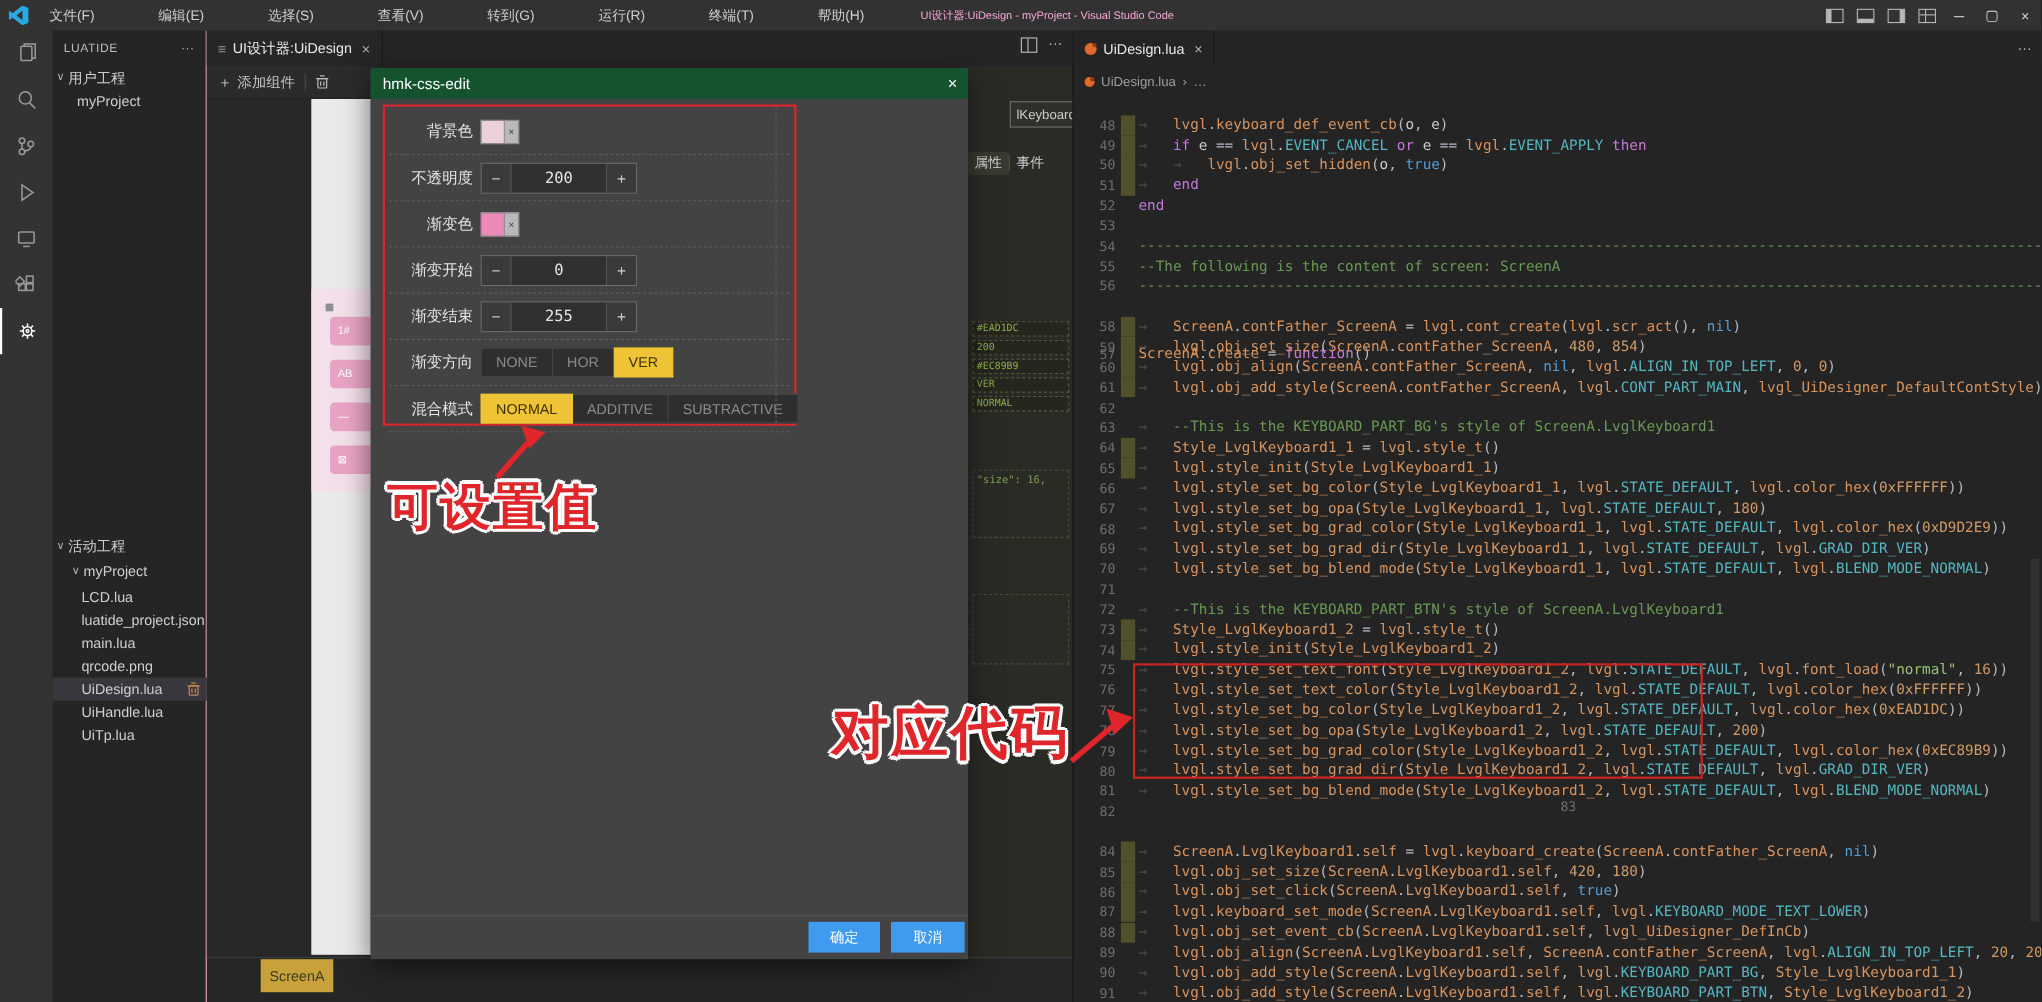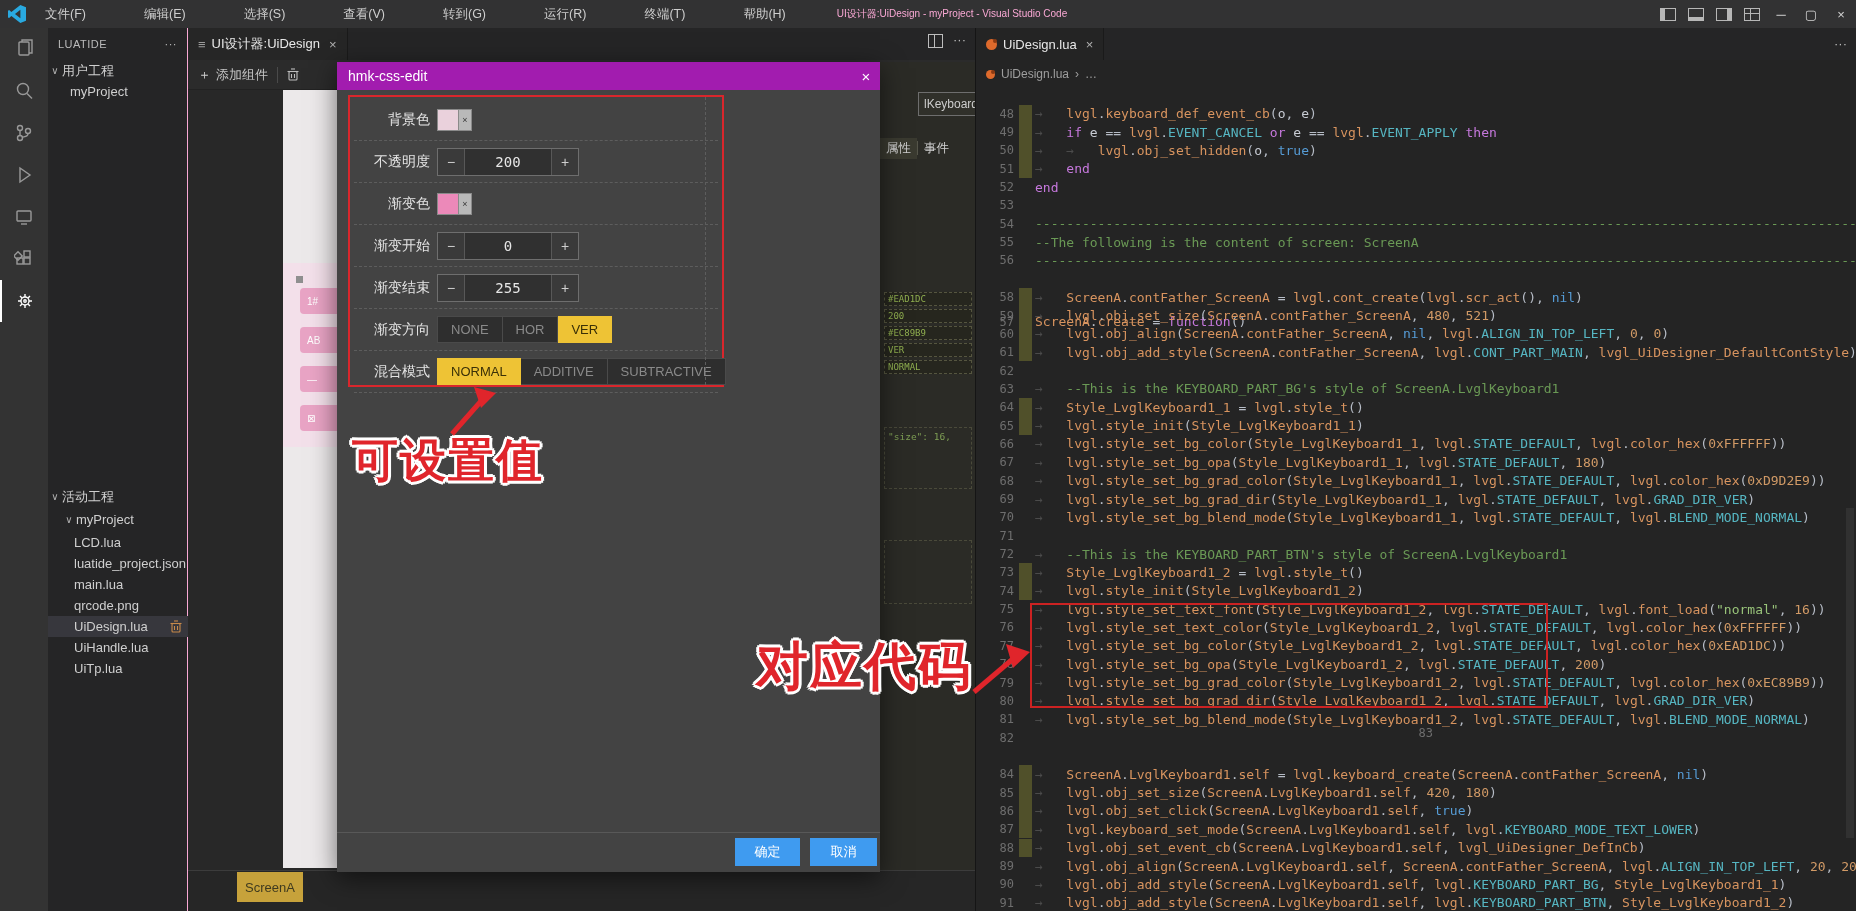--- a/index.html
+++ b/index.html
@@ -66,21 +66,21 @@
   .code-row{position:absolute;left:0;width:881px;height:18.35px;display:flex;align-items:center;font-family:"DejaVu Sans Mono",monospace;font-size:13px;}
   .ln{width:38px;flex:none;text-align:right;color:#6e6e6e;font-size:12px;padding-right:5px;}
   .gut{width:13px;height:18.35px;flex:none;margin-right:3px;}
   .gut.mod{background:#50502a;}
   .src{white-space:pre;color:#b6bcc6;overflow:hidden;}
   .tk-id{color:#d8945f}.tk-const{color:#56b6c2}.tk-kw{color:#c678dd}.tk-num{color:#d19a66}
   .tk-str{color:#98c379}.tk-com{color:#6a9955}.tk-lit{color:#569cd6}.tk-var{color:#c8ccd4}.tk-tab{color:#4b4b4b}
   #code-scrollbar{left:1846px;top:508px;width:8px;height:330px;background:#3a3a3a;opacity:.6;}
   
   #dialog{left:337px;top:62px;width:543px;height:810px;background:#434343;box-shadow:0 6px 24px rgba(0,0,0,.55);z-index:30;}
-  #dlg-title{position:absolute;left:0;top:0;width:543px;height:28px;background:#a21caf;color:#fff;display:flex;align-items:center;font-size:14px;}
+  #dlg-title{position:absolute;left:0;top:0;width:543px;height:28px;background:#14532d;color:#fff;display:flex;align-items:center;font-size:14px;}
   #dlg-title .t{margin-left:11px;}
   #dlg-close{position:absolute;right:3px;top:3px;width:22px;height:22px;display:flex;align-items:center;justify-content:center;color:#fff;font-size:15px;}
   #dlg-redbox{position:absolute;left:11px;top:33px;width:376px;height:292px;border:2px solid #d9262c;box-sizing:border-box;padding-top:2px;}
   #dlg-redbox::after{content:'';position:absolute;right:16px;top:0;bottom:0;border-left:1px dashed #5d5d5d;}
   .dlg-row{height:41px;display:flex;align-items:center;border-bottom:1px dashed #5d5d5d;margin:0 4px;}
   .dlg-label{width:76px;flex:none;text-align:right;color:#e3e3e3;font-size:14px;margin-right:7px;}
   .swatch{width:22px;height:22px;border:1px solid #8a8a8a;box-sizing:border-box;}
   .swatch-clear{width:13px;height:22px;background:#b9b9b9;color:#3a3a3a;font-size:9px;display:flex;align-items:center;justify-content:center;border:1px solid #8a8a8a;border-left:none;box-sizing:border-box;}
   .stepper{display:flex;height:28px;border:1px solid #6e6e6e;box-sizing:border-box;}
   .step-btn{width:26px;background:#3a3a3a;color:#cfcfcf;display:flex;align-items:center;justify-content:center;font-size:14px;}
@@ -373,21 +373,21 @@
           <span class="src"><span class="tk-id">ScreenA</span>.<span class="tk-id">create</span> = <span class="tk-kw">function</span>()</span>
         </div>
         <div class="code-row" style="top: 212px;">
           <span class="ln">58</span>
           <span class="gut mod"></span>
           <span class="src"><span class="tk-tab">→&nbsp;&nbsp;&nbsp;</span><span class="tk-id">ScreenA</span>.<span class="tk-id">contFather_ScreenA</span> = <span class="tk-id">lvgl</span>.<span class="tk-id">cont_create</span>(<span class="tk-id">lvgl</span>.<span class="tk-id">scr_act</span>(), <span class="tk-lit">nil</span>)</span>
         </div>
         <div class="code-row" style="top: 230.35px;">
           <span class="ln">59</span>
           <span class="gut mod"></span>
-          <span class="src"><span class="tk-tab">→&nbsp;&nbsp;&nbsp;</span><span class="tk-id">lvgl</span>.<span class="tk-id">obj_set_size</span>(<span class="tk-id">ScreenA</span>.<span class="tk-id">contFather_ScreenA</span>, <span class="tk-num">480</span>, <span class="tk-num">521</span>)</span>
+          <span class="src"><span class="tk-tab">→&nbsp;&nbsp;&nbsp;</span><span class="tk-id">lvgl</span>.<span class="tk-id">obj_set_size</span>(<span class="tk-id">ScreenA</span>.<span class="tk-id">contFather_ScreenA</span>, <span class="tk-num">480</span>, <span class="tk-num">854</span>)</span>
         </div>
         <div class="code-row" style="top: 248.7px;">
           <span class="ln">60</span>
           <span class="gut mod"></span>
           <span class="src"><span class="tk-tab">→&nbsp;&nbsp;&nbsp;</span><span class="tk-id">lvgl</span>.<span class="tk-id">obj_align</span>(<span class="tk-id">ScreenA</span>.<span class="tk-id">contFather_ScreenA</span>, <span class="tk-lit">nil</span>, <span class="tk-id">lvgl</span>.<span class="tk-const">ALIGN_IN_TOP_LEFT</span>, <span class="tk-num">0</span>, <span class="tk-num">0</span>)</span>
         </div>
         <div class="code-row" style="top: 267.05px;">
           <span class="ln">61</span>
           <span class="gut mod"></span>
           <span class="src"><span class="tk-tab">→&nbsp;&nbsp;&nbsp;</span><span class="tk-id">lvgl</span>.<span class="tk-id">obj_add_style</span>(<span class="tk-id">ScreenA</span>.<span class="tk-id">contFather_ScreenA</span>, <span class="tk-id">lvgl</span>.<span class="tk-const">CONT_PART_MAIN</span>, <span class="tk-id">lvgl_UiDesigner_DefaultContStyle</span>)</span>

